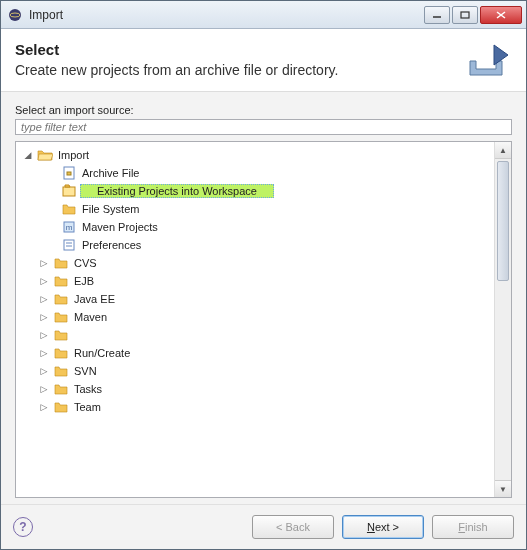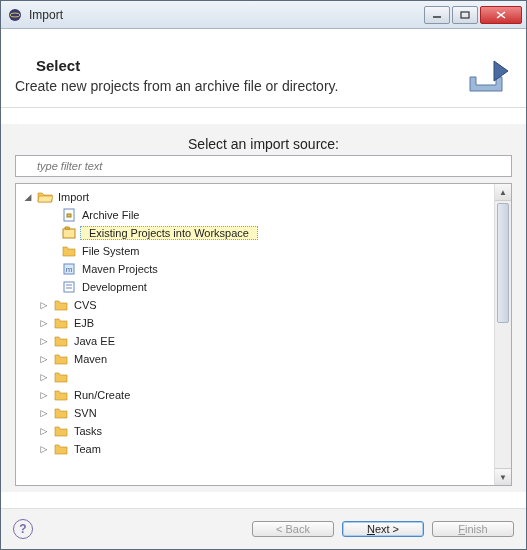--- a/index.html
+++ b/index.html
@@ -13,21 +13,20 @@
     overflow: hidden;
   }
   .window {
     width: 527px;
     height: 550px;
     background: #fff;
     border: 1px solid #5a6a7a;
     display: flex;
     flex-direction: column;
     box-shadow: 0 0 8px rgba(0,0,0,0.3);
-    gap: 16px;
   }
   .titlebar {
     height: 28px;
     background: linear-gradient(to bottom, #eef3f8, #d9e3ee);
     border-bottom: 1px solid #a9b6c6;
     display: flex;
     align-items: center;
     padding: 0 4px 0 6px;
   }
   .title-icon {
@@ -62,51 +61,49 @@
     display: flex;
     align-items: flex-start;
     border-bottom: 1px solid #ddd;
   }
   .banner-left { flex:1; }
   .banner-title {
     font-size: 15px;
     font-weight: bold;
     color: #222;
     margin-bottom: 4px;
-    margin-left: 21px;
   }
   .banner-desc {
     font-size: 14px;
     color: #333;
   }
   .banner-icon {
     width: 48px; height: 40px;
     margin-left: 8px;
   }
   .content {
     flex: 1;
     background: #f3f3f3;
     padding: 12px 14px 6px 14px;
     display: flex;
     flex-direction: column;
     overflow: hidden;
   }
   .label {
-    font-size: 14px;
+    font-size: 11px;
     color: #222;
     margin-bottom: 3px;
-    text-align: center;
   }
   .filter-input {
     width: 100%;
-    height: 22px;
+    height: 16px;
     border: 1px solid #abadb3;
     background: #fff;
     font-size: 11px;
-    padding: 2px 21px;
+    padding: 2px 5px;
     color: #888;
     font-style: italic;
     margin-bottom: 6px;
   }
   .tree-wrap {
     flex: 1;
     display: flex;
     border: 1px solid #abadb3;
     background: #fff;
     overflow: hidden;
@@ -152,43 +149,43 @@
     color:#666;
     font-size:9px;
   }
   .node .icon {
     width:16px;height:16px;margin:0 3px;
     display:inline-flex;align-items:center;justify-content:center;
   }
   .node.depth1 { padding-left: 22px; }
   .node.depth1.child { padding-left: 42px; }
   .node.selected .txt {
-    background: #fef9c3;
+    background: #bef264;
     border: 1px dotted #6aa9e0;
-    padding: 0 8px;
+    padding: 0 16px;
   }
   .txt { padding: 0 2px; }
   .folder-svg { fill:#f4c558; stroke:#c08a1a; stroke-width:0.6; }
   .button-row {
     background:#f3f3f3;
     border-top:1px solid #e0e0e0;
     padding: 10px 12px;
     display:flex;
     align-items:center;
     gap:8px;
   }
   .help-icon {
     width:20px;height:20px;
     border:1.5px solid #7a6aaa;border-radius:50%;
     display:flex;align-items:center;justify-content:center;
     color:#7a6aaa;font-weight:bold;font-size:12px;
     margin-right:auto;
   }
   .btn {
-    min-width:82px;height:16px;
+    min-width:82px;height:24px;
     border:1px solid #9a9a9a;
     background:linear-gradient(to bottom,#fdfdfd,#e6e6e6);
     border-radius:3px;
     font-size:11px;
     color:#222;
     display:flex;align-items:center;justify-content:center;
     padding:0 10px;
   }
   .btn.disabled { color:#9a9a9a; }
   .btn.default {
@@ -301,21 +298,21 @@
         </div>
 
         <div class="node depth1 child">
           <span class="icon">
             <svg width="14" height="14" viewBox="0 0 14 14">
                 <rect x="2" y="2" width="10" height="10" fill="#fff" stroke="#6a8ac0"></rect>
                 <line x1="4" y1="5" x2="10" y2="5" stroke="#6a8ac0"></line>
                 <line x1="4" y1="8" x2="10" y2="8" stroke="#6a8ac0"></line>
               </svg>
           </span>
-          <span class="txt">Development</span>
+          <span class="txt">Preferences</span>
         </div>
 
         <div class="node depth1">
           <span class="expander">▷</span>
           <span class="icon">
               <svg width="14" height="12" viewBox="0 0 14 12">
                 <path class="folder-svg" d="M1 2 L5 2 L6 4 L13 4 L13 11 L1 11 Z"></path>
               </svg>
             </span>
           <span class="txt">CVS</span>

